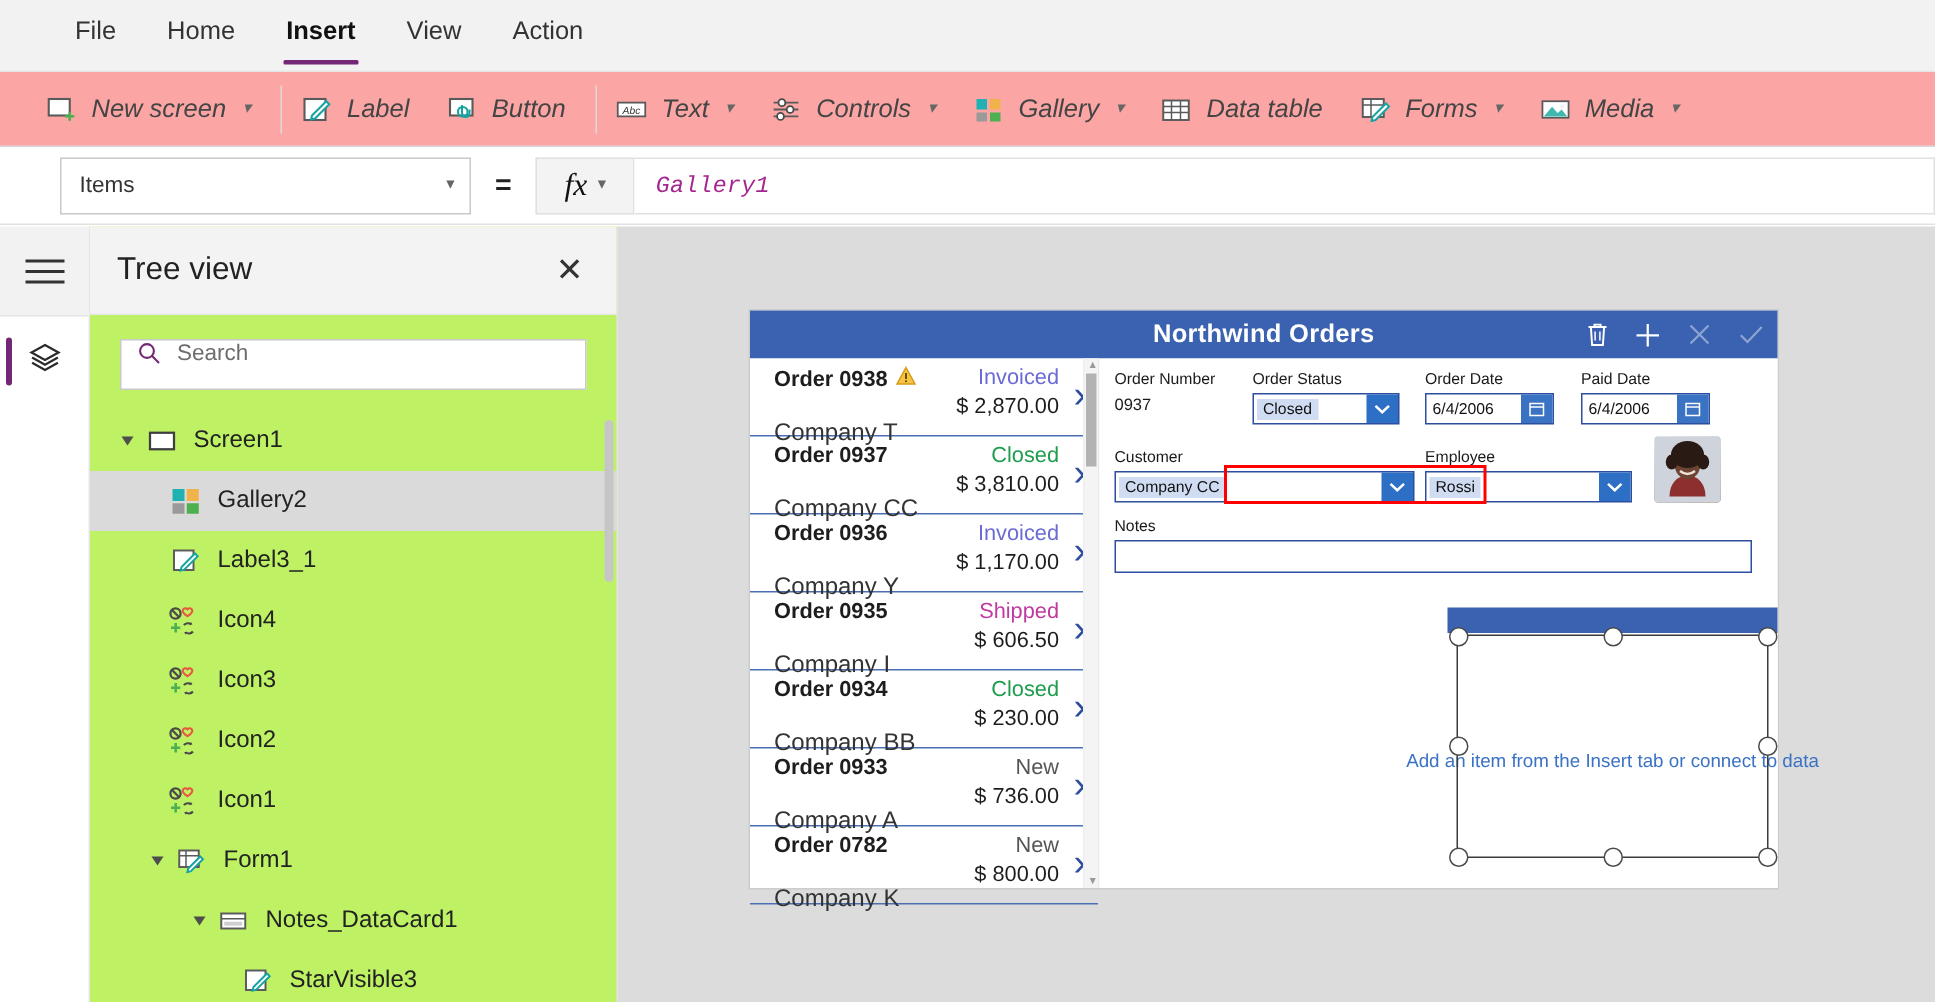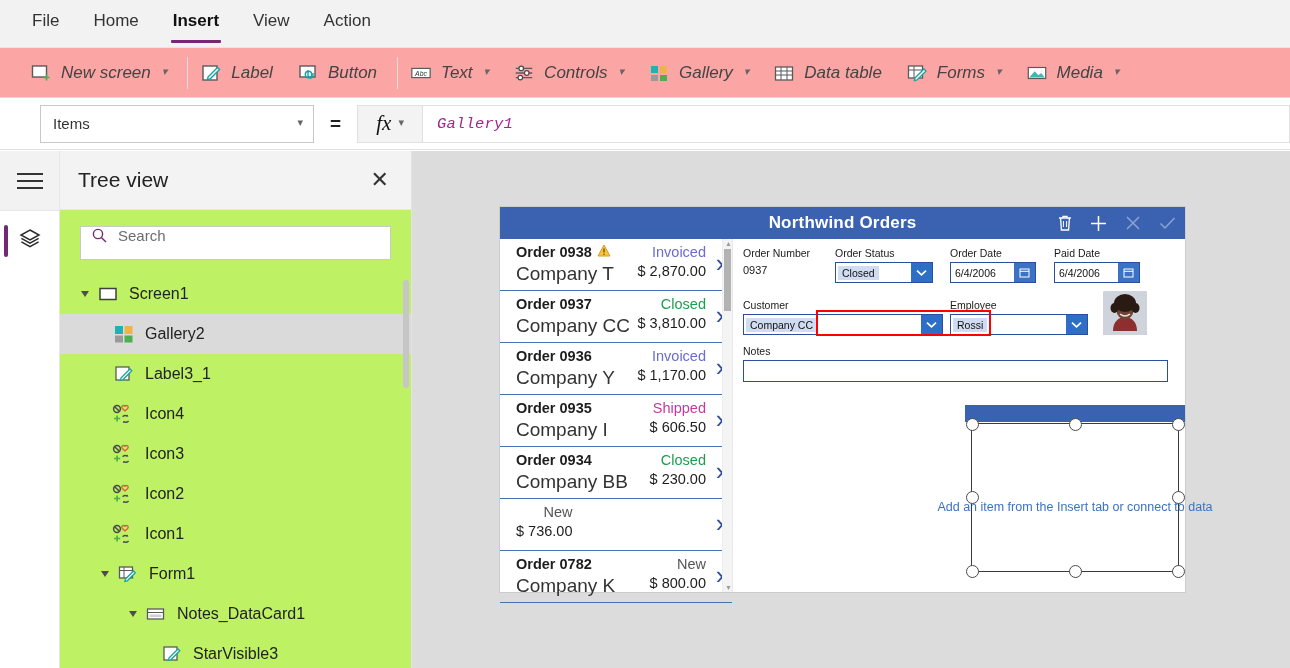--- a/index.html
+++ b/index.html
@@ -7,21 +7,21 @@
     width:1290px;height:668px;overflow:hidden;
     font-family:"Liberation Sans", sans-serif;
     background:#ffffff;color:#333;
     -webkit-font-smoothing:antialiased;
   }
   .app{position:relative;width:1290px;height:668px;}
 
   
   .menubar{
     height:48px;background:#f2f2f2;display:flex;align-items:center;
-    padding-left:30px;box-sizing:border-box;
+    padding-left:48px;box-sizing:border-box;
     border-bottom:1px solid #e6e6e6;
   }
   .menu-item{
     position:relative;font-size:17px;color:#333;margin-right:30px;
     padding:0 2px 6px 2px;cursor:pointer;line-height:1;
   }
   .menu-item.active{font-weight:bold;color:#111;}
   .menu-item.active::after{
     content:"";position:absolute;left:0;right:0;bottom:-8px;height:3px;
     background:#742774;border-radius:1px;
@@ -129,21 +129,21 @@
   .appbody{display:flex;height:353px;}
   .glist{width:232px;flex:none;position:relative;background:#fff;border-right:1px solid #e8e8e8;}
   .gitem{
     height:52px;border-bottom:1.5px solid #4a6fb5;padding:5px 10px 0 16px;box-sizing:border-box;
     display:flex;align-items:flex-start;position:relative;cursor:pointer;
   }
   .gcol{display:flex;flex-direction:column;gap:3px;justify-content:flex-end;}
   .gleft{flex:1;}
   .gright{text-align:right;margin-right:16px;}
   .gorder{font-weight:bold;font-size:14.5px;color:#1d1d1d;display:flex;align-items:center;gap:5px;}
-  .gcomp{font-size:19px;color:#333;}
+  .gcomp{font-size:16px;color:#333;margin-top:16px;}
   .gstatus{font-size:14.5px;}
   .gamt{font-size:14.5px;color:#1d1d1d;}
   .gchev{position:absolute;right:8px;top:12px;font-size:25px;color:#2d4d9e;font-weight:300;line-height:1;}
   .s-invoiced{color:#6b6bd6;}
   .s-closed{color:#1f9d4e;}
   .s-shipped{color:#bf3c9e;}
   .s-new{color:#555;}
 
   .gscroll{position:absolute;right:0;top:0;width:9px;height:100%;background:#f4f4f4;border-left:1px solid #eee;}
   .gscroll .thumb{position:absolute;left:1px;top:10px;width:7px;height:62px;background:#b3b3b3;}
@@ -613,20 +613,26 @@
                 <div class="gcomp">Company BB</div>
               </div>
               <div class="gcol gright">
                 <div class="gstatus s-closed">Closed</div>
                 <div class="gamt">$ 230.00</div>
               </div>
               <span class="gchev">›</span>
             </div>
 
             <div class="gitem">
+              <div class="gcol gleft">
+                <div class="gorder">
+                    <span>Order 0933</span>
+                  </div>
+                <div class="gcomp">Company A</div>
+              </div>
               <div class="gcol gright">
                 <div class="gstatus s-new">New</div>
                 <div class="gamt">$ 736.00</div>
               </div>
               <span class="gchev">›</span>
             </div>
 
             <div class="gitem">
               <div class="gcol gleft">
                 <div class="gorder">

